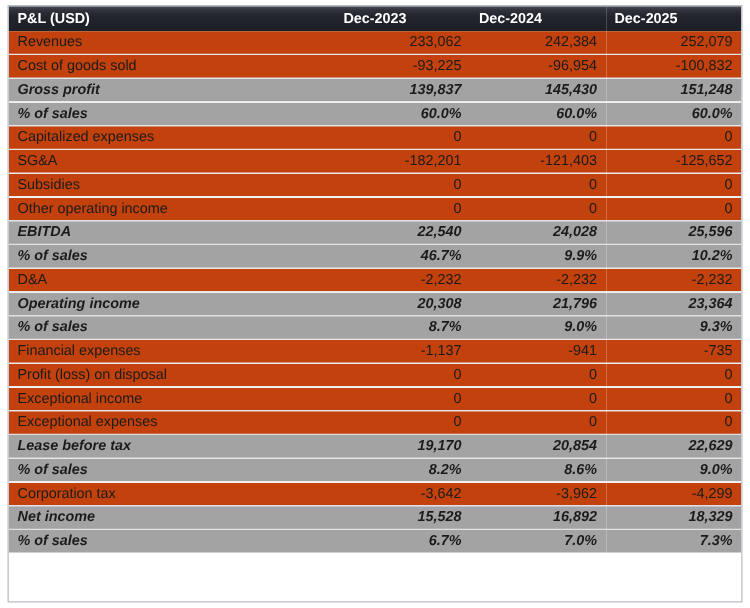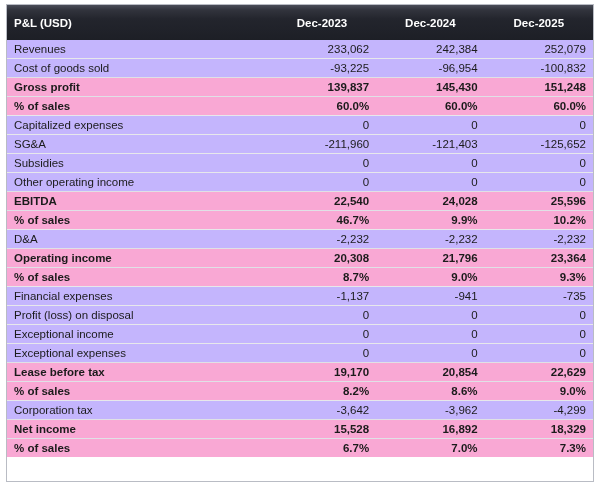--- a/index.html
+++ b/index.html
@@ -33,44 +33,44 @@
   }
   table.pnl col.c-label { width: 44.5%; }
   table.pnl col.c-num   { width: 18.5%; }
 
   thead th {
     background: #22242c;
     background: linear-gradient(to bottom, #4a4d58 0%, #32343d 14%, #23252d 40%, #1d1f26 100%);
     color: #ffffff;
     font-weight: bold;
     font-size: 11.5px;
-    height: 35px;
+    height: 20px;
     padding: 0 7px;
     white-space: nowrap;
     border: none;
   }
   thead th.label-head { text-align: left; }
-  thead th.num-head   { text-align: center; }
+  thead th.num-head   { text-align: left; }
 
   tbody tr { height: 18px; }
   tbody td {
     padding: 0 7px;
     height: 18px;
     line-height: 18px;
     white-space: nowrap;
     border-top: 1px solid #e7e8eb;
     overflow: hidden;
     text-overflow: ellipsis;
   }
   tbody tr:first-child td { border-top: none; }
   tbody td.label { text-align: left; }
   tbody td.num   { text-align: right; }
 
-  tbody tr.plain { background: #c4b5fd; }
-  tbody tr.total { background: #f9a8d4; }
+  tbody tr.plain { background: #c2410c; }
+  tbody tr.total { background: #a3a3a3; font-style: italic; }
   tbody tr.total td { font-weight: bold; border-top: 1px solid #e0e1e6; }
 </style>
 </head>
 <body>
 
 <div id="pnl-table-wrap">
   <table class="pnl">
     <colgroup>
       <col class="c-label">
       <col class="c-num">
@@ -111,21 +111,21 @@
           <td class="num">60.0%</td>
         </tr>
         <tr class="plain">
           <td class="label">Capitalized expenses</td>
           <td class="num">0</td>
           <td class="num">0</td>
           <td class="num">0</td>
         </tr>
         <tr class="plain">
           <td class="label">SG&amp;A</td>
-          <td class="num">-211,960</td>
+          <td class="num">-182,201</td>
           <td class="num">-121,403</td>
           <td class="num">-125,652</td>
         </tr>
         <tr class="plain">
           <td class="label">Subsidies</td>
           <td class="num">0</td>
           <td class="num">0</td>
           <td class="num">0</td>
         </tr>
         <tr class="plain">

